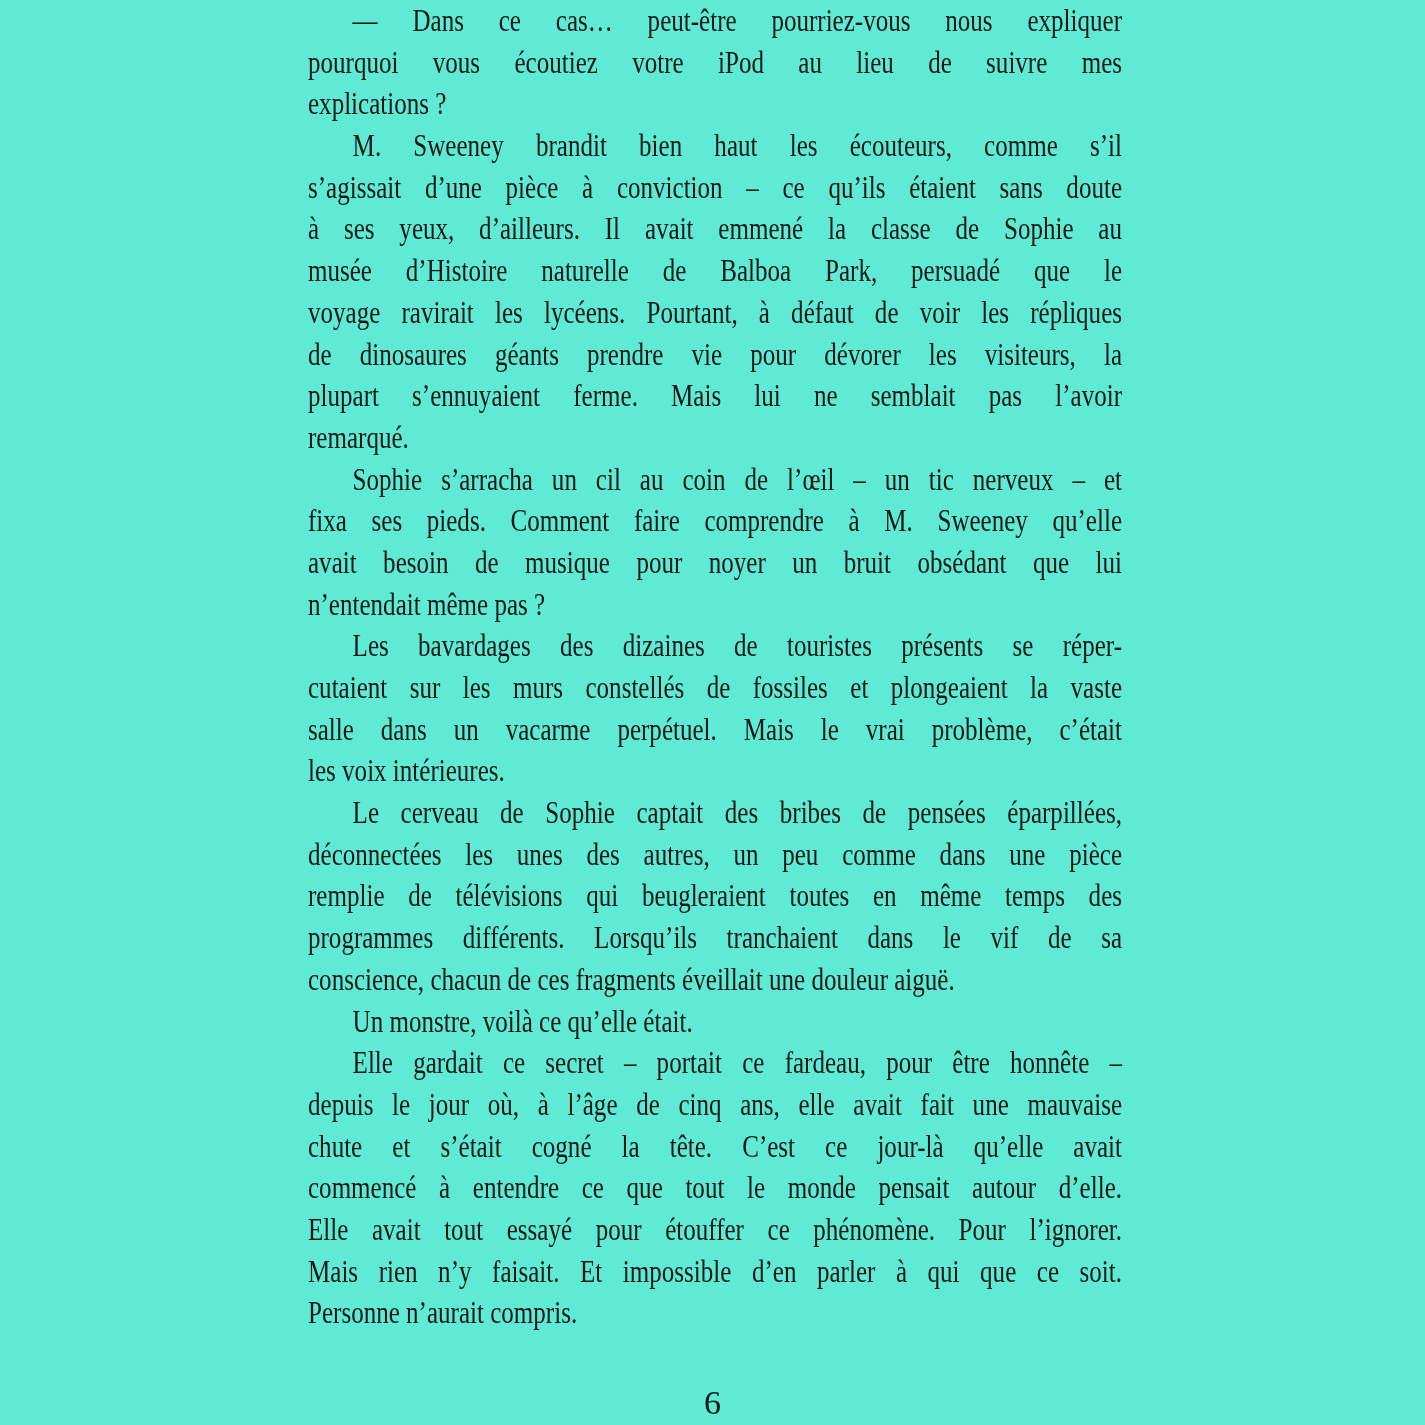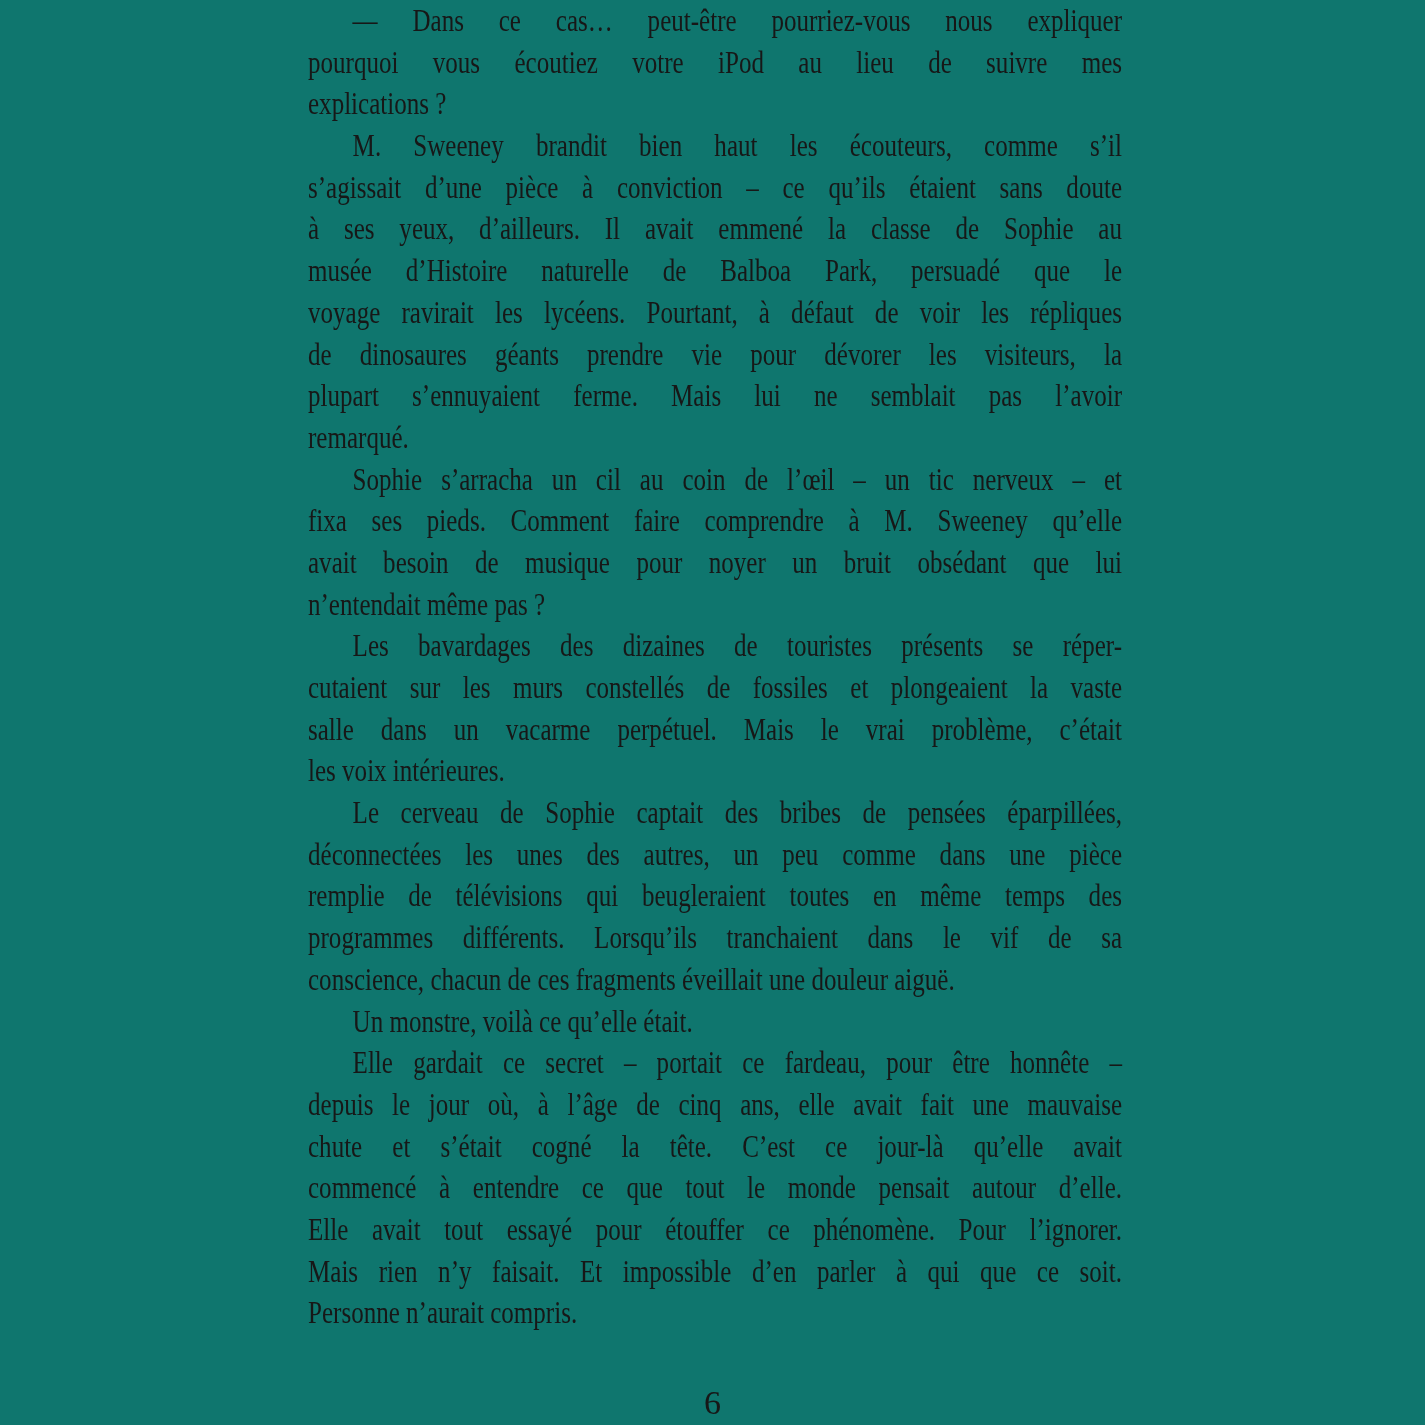--- a/index.html
+++ b/index.html
@@ -4,21 +4,21 @@
 <style>
   html, body {
     margin: 0;
     padding: 0;
     background: #ffffff;
   }
   .page {
     position: relative;
     width: 1425px;
     height: 1425px;
-    background: #0f766e;
+    background: #5eead4;
     overflow: hidden;
     font-family: "Liberation Serif", "DejaVu Serif", serif;
     color: #171717;
   }
   .text-block {
     position: absolute;
     left: 308px;
     top: 0px;
     width: 1040px;               
     transform: scaleX(0.7827);   

